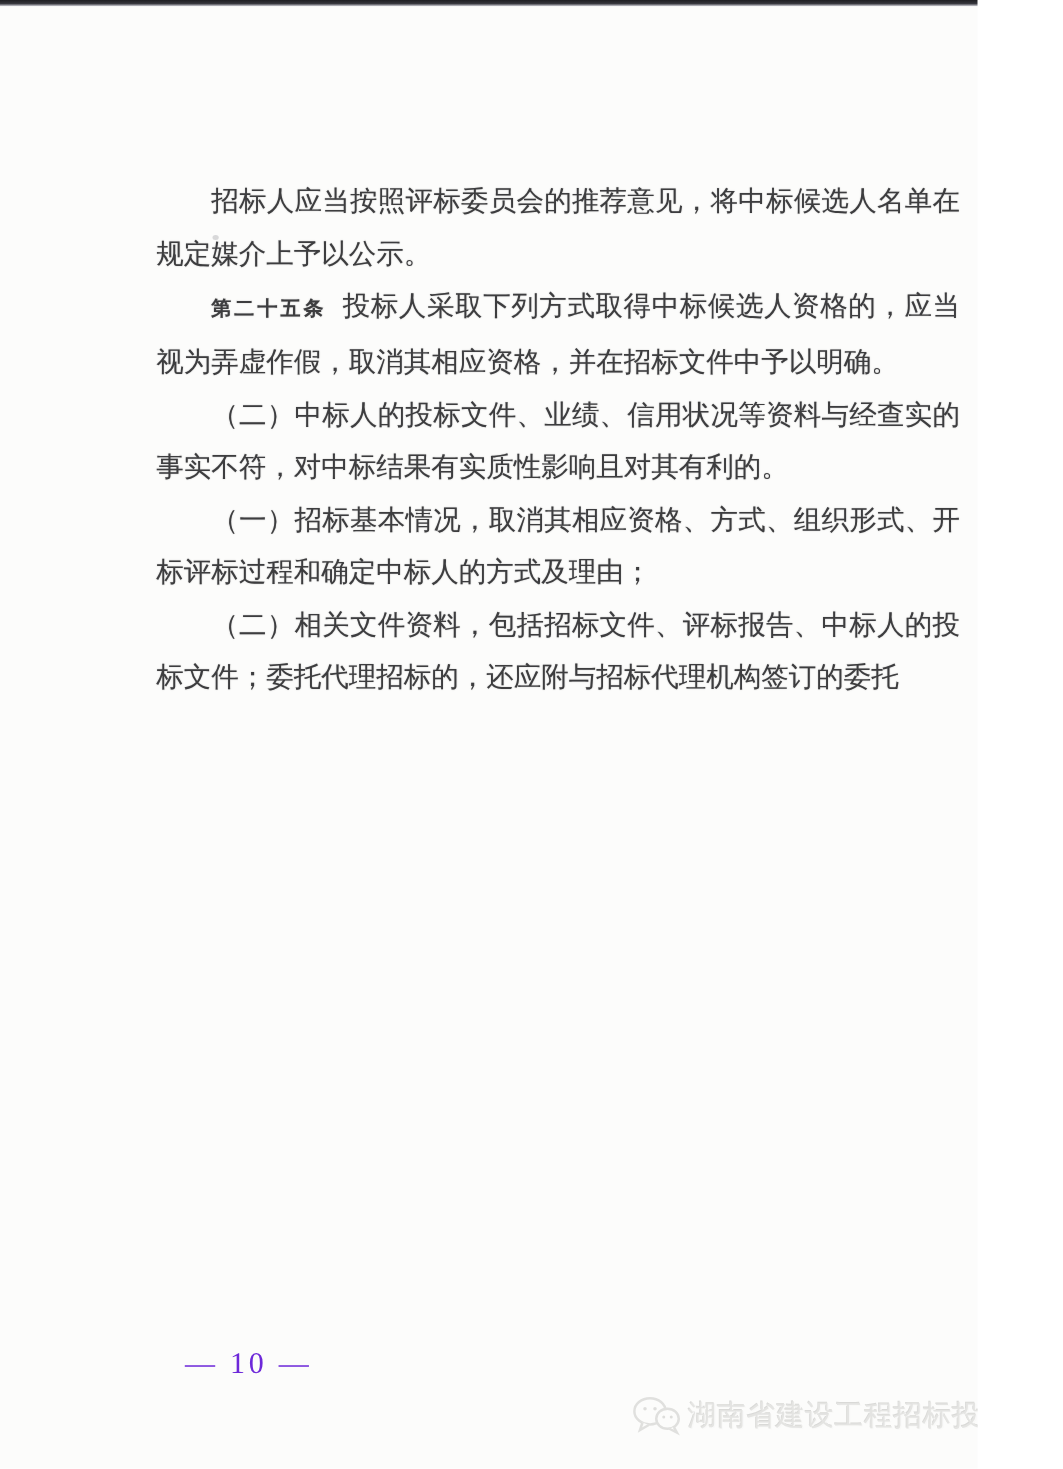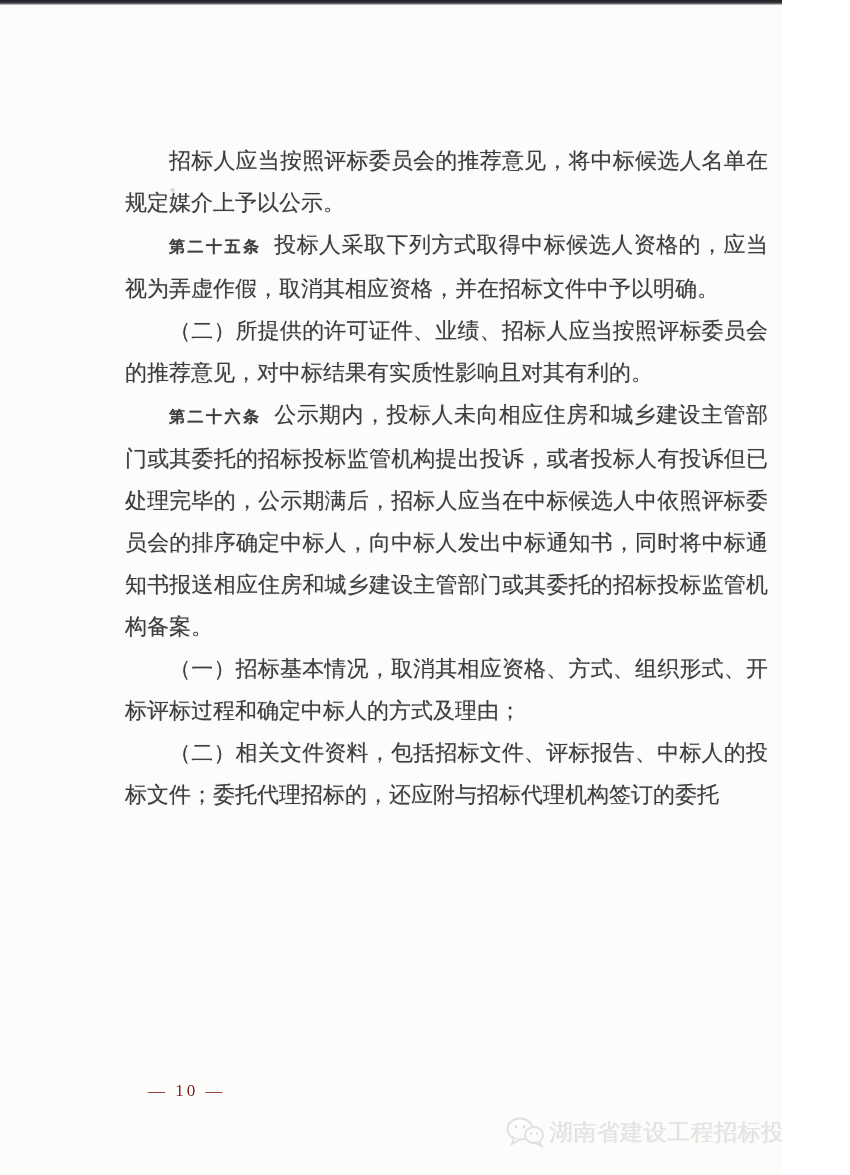--- a/index.html
+++ b/index.html
@@ -49,24 +49,24 @@
   .article-no {
     font-weight: bold;
     font-size: 16px;
     letter-spacing: 2px;
     margin-right: 0.8em;
   }
   .page-number {
     position: absolute;
     left: 148px;
     top: 1078px;
-    font-size: 17px;
+    font-size: 24px;
     line-height: 26px;
     letter-spacing: 3px;
-    color: #7f1d1d;
+    color: #6d28d9;
   }
   .watermark {
     position: absolute;
     left: 505px;
     top: 1112px;
     display: flex;
     align-items: center;
     gap: 5px;
     color: #e4e4e2;
     font-size: 23px;
@@ -87,23 +87,22 @@
 
   <div class="scan-edge"></div>
   <div class="speck"></div>
 
   <main class="text-block" id="paragraphs">
   <p class="para"><span class="para-text">招标人应当按照评标委员会的推荐意见，将中标候选人名单在规定媒介上予以公示。</span></p>
 
   <p class="para"><b class="article-no">第二十五条</b><span class="para-text">投标人采取下列方式取得中标候选人资格的，应当视为弄虚作假，取消其相应资格，并在招标文件中予以明确。</span></p>
 
 
-  <p class="para"><span class="para-text">（二）所提供的许可证件、业绩、招标人应当按照评标委员会的推荐意见，对中标结果有实质性影响且对其有利的。</span></p>
+  <p class="para"><span class="para-text">（二）中标人的投标文件、业绩、信用状况等资料与经查实的事实不符，对中标结果有实质性影响且对其有利的。</span></p>
 
-  <p class="para"><b class="article-no">第二十六条</b><span class="para-text">公示期内，投标人未向相应住房和城乡建设主管部门或其委托的招标投标监管机构提出投诉，或者投标人有投诉但已处理完毕的，公示期满后，招标人应当在中标候选人中依照评标委员会的排序确定中标人，向中标人发出中标通知书，同时将中标通知书报送相应住房和城乡建设主管部门或其委托的招标投标监管机构备案。</span></p>
 
 
   <p class="para"><span class="para-text">（一）招标基本情况，取消其相应资格、方式、组织形式、开标评标过程和确定中标人的方式及理由；</span></p>
 
   <p class="para"><span class="para-text">（二）相关文件资料，包括招标文件、评标报告、中标人的投标文件；委托代理招标的，还应附与招标代理机构签订的委托</span></p>
 </main>
 
   <div class="page-number">— 10 —</div>
 
   <div class="watermark">

